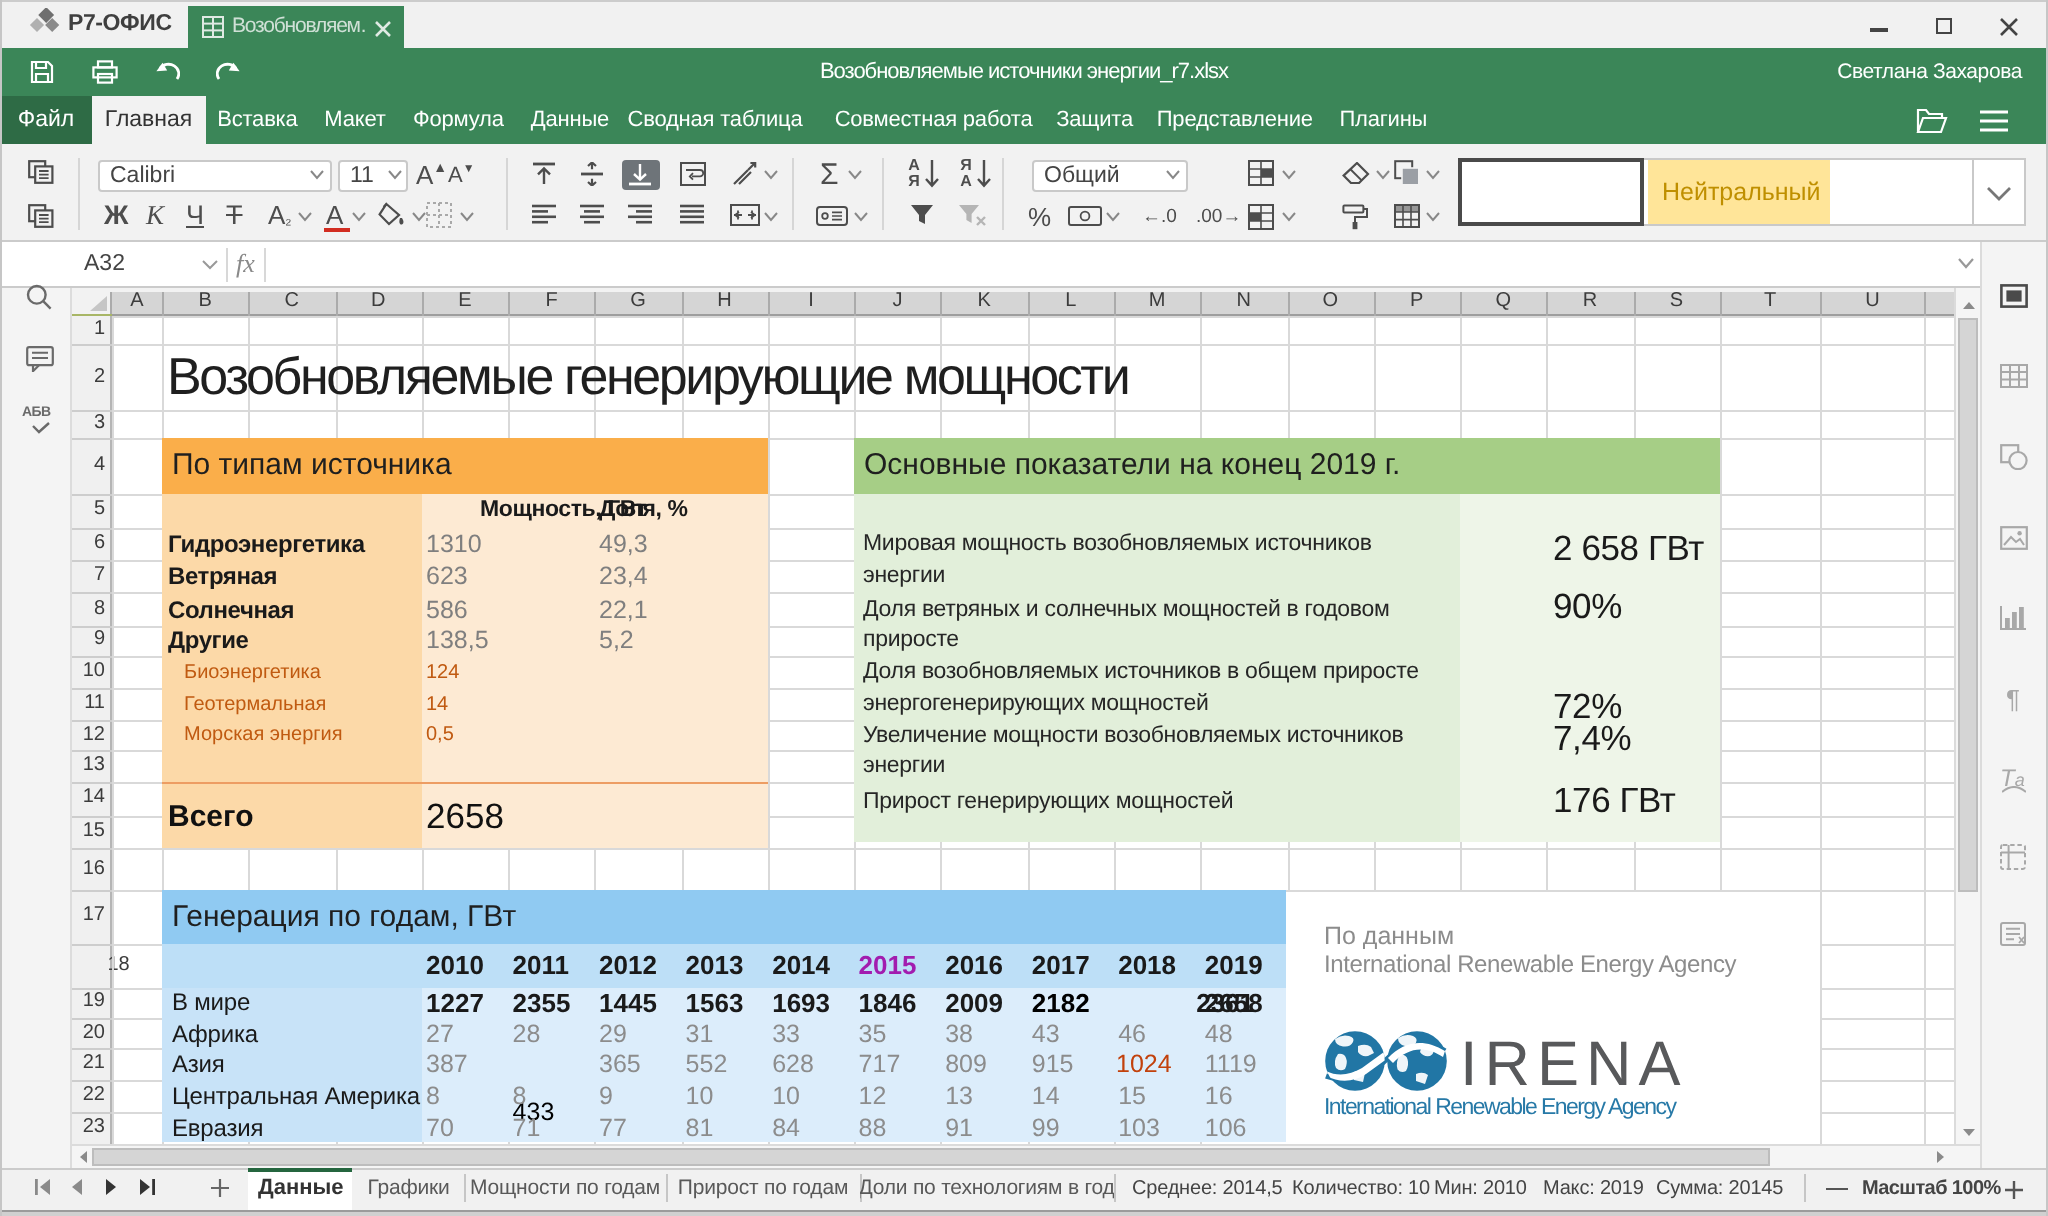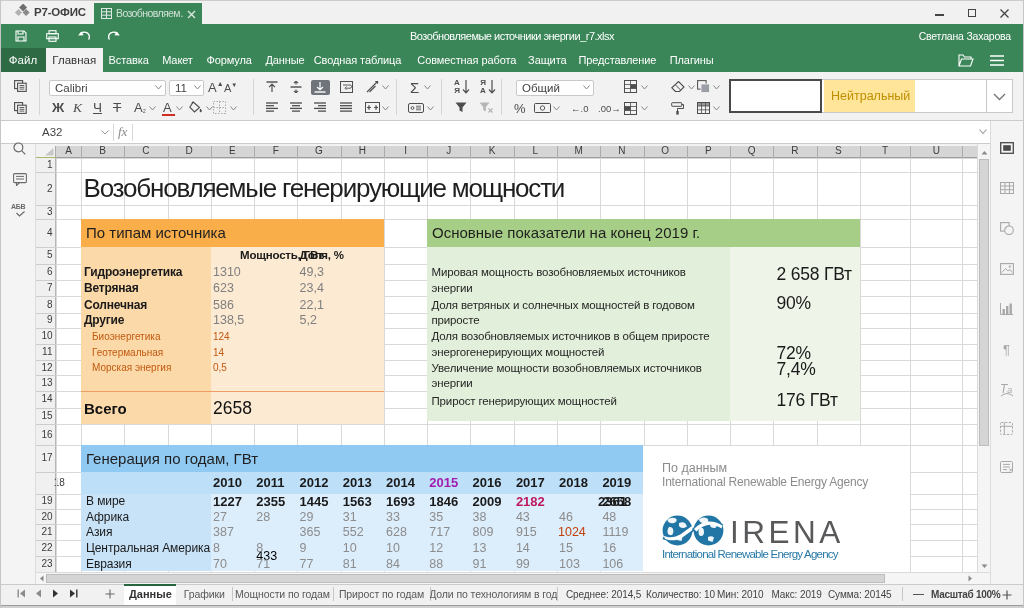--- a/index.html
+++ b/index.html
@@ -519,21 +519,21 @@
 <div class="ab ct" style="left:559.1px;top:473.6px;height:18px;font-size:13px;color:#1a1a1a;font-weight:700;white-space:nowrap;">2018</div>
 <div class="ab ct" style="left:602.4px;top:473.6px;height:18px;font-size:13px;color:#1a1a1a;font-weight:700;white-space:nowrap;">2019</div>
 <div class="ab ct" style="left:86px;top:492.3px;height:18px;font-size:12px;color:#1a1a1a;font-weight:400;white-space:nowrap;letter-spacing:-0.1px;">В мире</div>
 <div class="ab ct" style="left:213px;top:492.3px;height:18px;font-size:13px;color:#1a1a1a;font-weight:700;white-space:nowrap;">1227</div>
 <div class="ab ct" style="left:256.3px;top:492.3px;height:18px;font-size:13px;color:#1a1a1a;font-weight:700;white-space:nowrap;">2355</div>
 <div class="ab ct" style="left:299.5px;top:492.3px;height:18px;font-size:13px;color:#1a1a1a;font-weight:700;white-space:nowrap;">1445</div>
 <div class="ab ct" style="left:342.8px;top:492.3px;height:18px;font-size:13px;color:#1a1a1a;font-weight:700;white-space:nowrap;">1563</div>
 <div class="ab ct" style="left:386.1px;top:492.3px;height:18px;font-size:13px;color:#1a1a1a;font-weight:700;white-space:nowrap;">1693</div>
 <div class="ab ct" style="left:429.3px;top:492.3px;height:18px;font-size:13px;color:#1a1a1a;font-weight:700;white-space:nowrap;">1846</div>
 <div class="ab ct" style="left:472.6px;top:492.3px;height:18px;font-size:13px;color:#1a1a1a;font-weight:700;white-space:nowrap;">2009</div>
-<div class="ab ct" style="left:515.9px;top:492.3px;height:18px;font-size:13px;color:#be185d;font-weight:700;white-space:nowrap;">2182</div>
+<div class="ab ct" style="left:515.9px;top:492.3px;height:18px;font-size:13px;color:#000000;font-weight:700;white-space:nowrap;">2182</div>
 <div class="ab ct" style="left:559.1px;top:492.3px;height:18px;font-size:13px;color:#1a1a1a;font-weight:700;white-space:nowrap;margin-left:39px;">2361</div>
 <div class="ab ct" style="left:602.4px;top:492.3px;height:18px;font-size:13px;color:#1a1a1a;font-weight:700;white-space:nowrap;">2658</div>
 <div class="ab ct" style="left:86px;top:507.5px;height:18px;font-size:12px;color:#1a1a1a;font-weight:400;white-space:nowrap;letter-spacing:-0.1px;">Африка</div>
 <div class="ab ct" style="left:213px;top:507.5px;height:18px;font-size:12.5px;color:#8c8c8c;font-weight:400;white-space:nowrap;">27</div>
 <div class="ab ct" style="left:256.3px;top:507.5px;height:18px;font-size:12.5px;color:#8c8c8c;font-weight:400;white-space:nowrap;">28</div>
 <div class="ab ct" style="left:299.5px;top:507.5px;height:18px;font-size:12.5px;color:#8c8c8c;font-weight:400;white-space:nowrap;">29</div>
 <div class="ab ct" style="left:342.8px;top:507.5px;height:18px;font-size:12.5px;color:#8c8c8c;font-weight:400;white-space:nowrap;">31</div>
 <div class="ab ct" style="left:386.1px;top:507.5px;height:18px;font-size:12.5px;color:#8c8c8c;font-weight:400;white-space:nowrap;">33</div>
 <div class="ab ct" style="left:429.3px;top:507.5px;height:18px;font-size:12.5px;color:#8c8c8c;font-weight:400;white-space:nowrap;">35</div>
 <div class="ab ct" style="left:472.6px;top:507.5px;height:18px;font-size:12.5px;color:#8c8c8c;font-weight:400;white-space:nowrap;">38</div>

